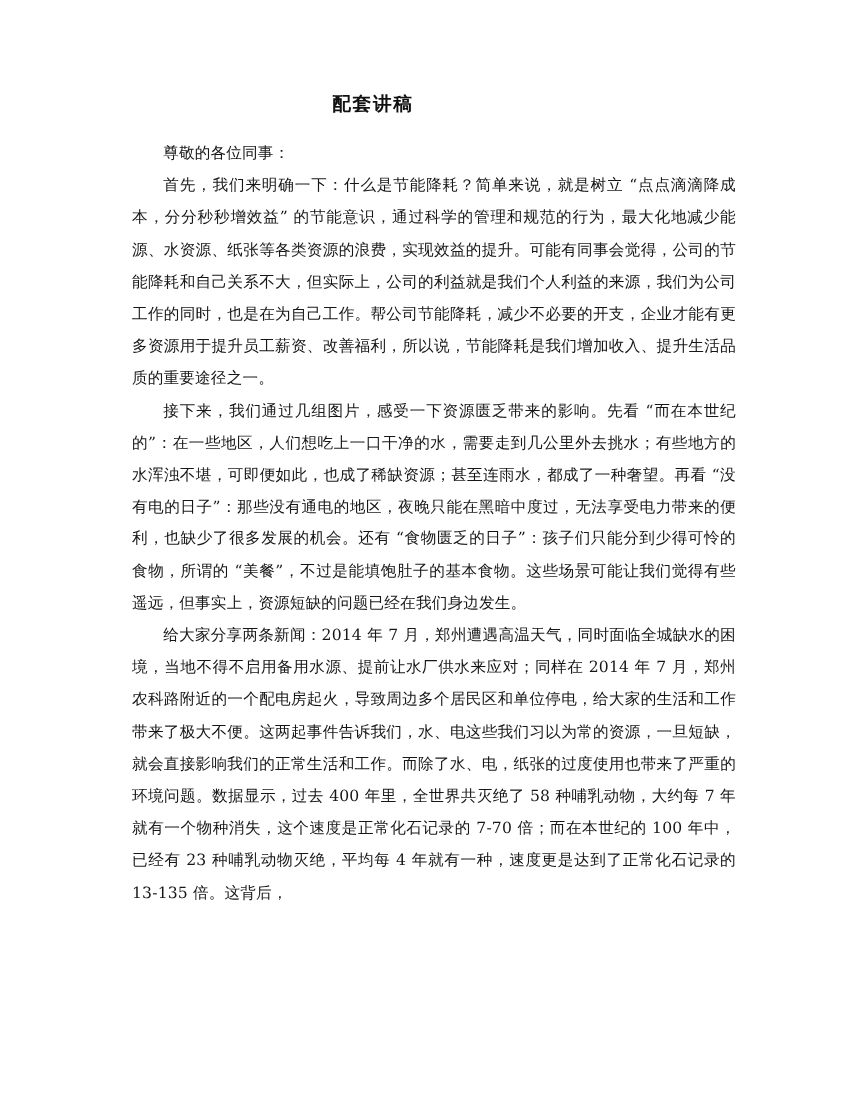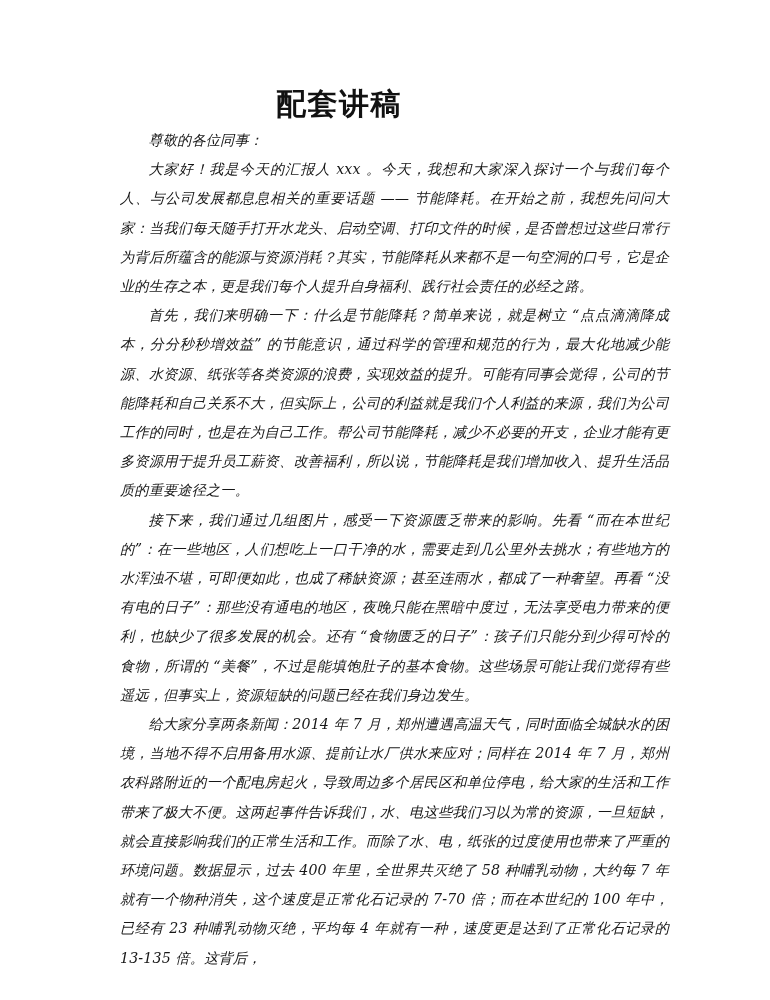--- a/index.html
+++ b/index.html
@@ -22,21 +22,21 @@
     box-sizing: border-box;
     overflow: hidden;
   }
   .doc-title {
     position: absolute;
     top: 84px;
     left: 0;
     width: 678px;
     text-align: center;
     font-family: "DejaVu Serif", "Liberation Serif", serif;
-    font-size: 30px;
+    font-size: 17px;
     font-weight: 700;
     letter-spacing: 1.5px;
     color: #111111;
     line-height: 1.3;
   }
   .body-block {
     position: absolute;
     top: 126px;
     left: 120px;
     width: 549px;
@@ -48,35 +48,33 @@
     line-height: 29.2px;
     text-align: justify;
     text-justify: inter-ideograph;
     text-align-last: left;
     color: #161616;
     letter-spacing: 0.15px;
     font-family: "DejaVu Serif", "Liberation Serif", serif;
   }
   p.para.indent {
     text-indent: 2em;
-    font-style: italic;
   }
 </style>
 </head>
 <body>
 
 <div class="page">
 
   <div class="doc-title">配套讲稿</div>
 
   <div class="body-block">
 
     <p class="para indent">尊敬的各位同事：</p>
 
-    <p class="para indent">大家好！我是今天的汇报人  xxx 。今天，我想和大家深入探讨一个与我们每个人、与公司发展都息息相关的重要话题 ——  节能降耗。在开始之前，我想先问问大家：当我们每天随手打开水龙头、启动空调、打印文件的时候，是否曾想过这些日常行为背后所蕴含的能源与资源消耗？其实，节能降耗从来都不是一句空洞的口号，它是企业的生存之本，更是我们每个人提升自身福利、践行社会责任的必经之路。</p>
 
     <p class="para indent">首先，我们来明确一下：什么是节能降耗？简单来说，就是树立 “点点滴滴降成本，分分秒秒增效益”  的节能意识，通过科学的管理和规范的行为，最大化地减少能源、水资源、纸张等各类资源的浪费，实现效益的提升。可能有同事会觉得，公司的节能降耗和自己关系不大，但实际上，公司的利益就是我们个人利益的来源，我们为公司工作的同时，也是在为自己工作。帮公司节能降耗，减少不必要的开支，企业才能有更多资源用于提升员工薪资、改善福利，所以说，节能降耗是我们增加收入、提升生活品质的重要途径之一。</p>
 
     <p class="para indent">接下来，我们通过几组图片，感受一下资源匮乏带来的影响。先看   “而在本世纪的”：在一些地区，人们想吃上一口干净的水，需要走到几公里外去挑水；有些地方的水浑浊不堪，可即便如此，也成了稀缺资源；甚至连雨水，都成了一种奢望。再看 “没有电的日子”：那些没有通电的地区，夜晚只能在黑暗中度过，无法享受电力带来的便利，也缺少了很多发展的机会。还有 “食物匮乏的日子”：孩子们只能分到少得可怜的食物，所谓的  “美餐”，不过是能填饱肚子的基本食物。这些场景可能让我们觉得有些遥远，但事实上，资源短缺的问题已经在我们身边发生。</p>
 
     <p class="para indent">给大家分享两条新闻：2014  年  7  月，郑州遭遇高温天气，同时面临全城缺水的困境，当地不得不启用备用水源、提前让水厂供水来应对；同样在 2014 年 7 月，郑州农科路附近的一个配电房起火，导致周边多个居民区和单位停电，给大家的生活和工作带来了极大不便。这两起事件告诉我们，水、电这些我们习以为常的资源，一旦短缺，就会直接影响我们的正常生活和工作。而除了水、电，纸张的过度使用也带来了严重的环境问题。数据显示，过去 400 年里，全世界共灭绝了 58 种哺乳动物，大约每 7 年就有一个物种消失，这个速度是正常化石记录的 7-70 倍；而在本世纪的 100 年中，已经有 23 种哺乳动物灭绝，平均每 4 年就有一种，速度更是达到了正常化石记录的 13-135 倍。这背后，</p>
 
   </div>
 
 </div>

